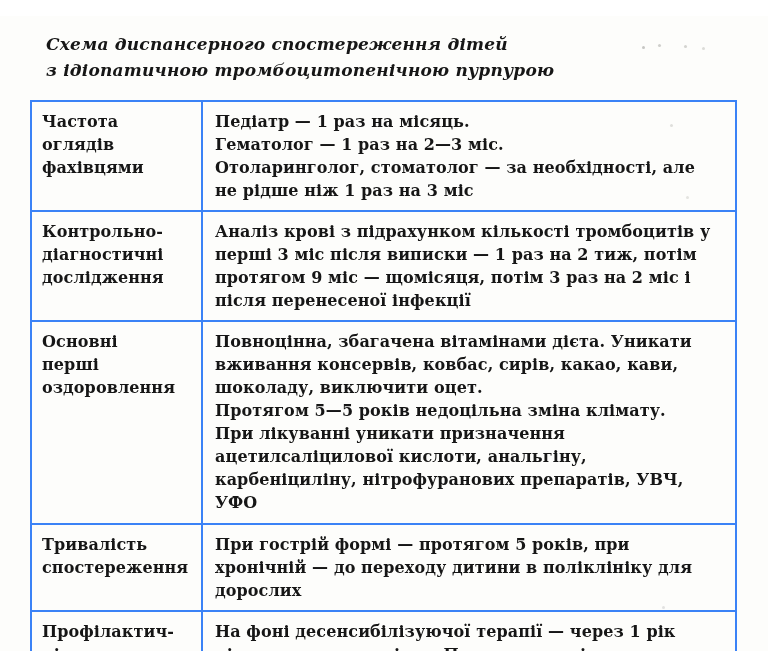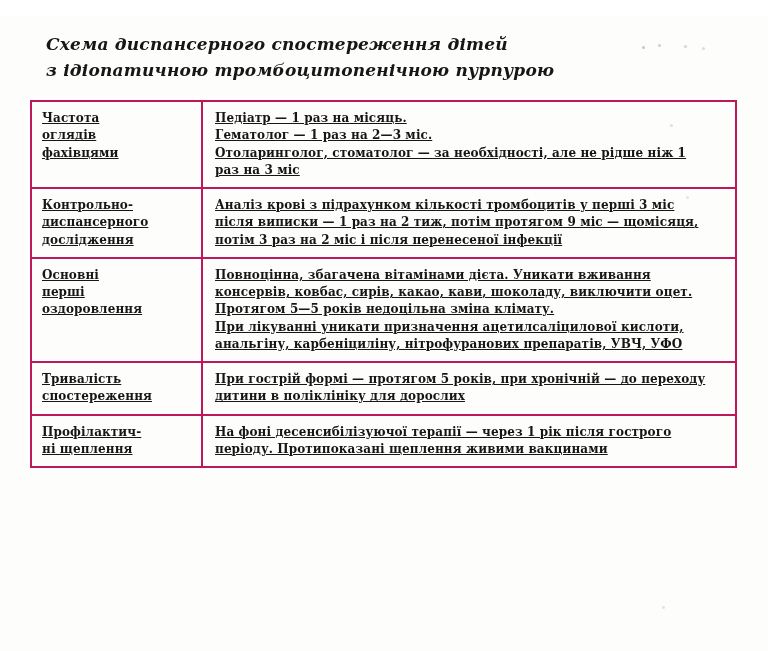--- a/index.html
+++ b/index.html
@@ -30,28 +30,27 @@
     letter-spacing: 0.2px;
   }
   table.obs-table {
     border-collapse: collapse;
     table-layout: fixed;
     width: 707px;
     margin: 17px 0 0 30px;
     background: #fdfdfb;
   }
   table.obs-table td {
-    border: 2px solid #be185d;
+    border: 2px solid #3b82f6;
     vertical-align: top;
     font-weight: 700;
-    font-size: 12px;
+    font-size: 16px;
     line-height: 1.44;
     white-space: pre-line;
     letter-spacing: 0.1px;
-    text-decoration: underline;
   }
   td.label-cell {
     width: 151px;
     padding: 8px 8px 8px 10px;
   }
   td.content-cell {
     padding: 8px 24px 8px 12px;
   }
   
   .scan-noise {
@@ -87,21 +86,21 @@
       <tr>
         <td class="label-cell">Частота
 оглядів
 фахівцями</td>
         <td class="content-cell">Педіатр — 1 раз на місяць.
 Гематолог — 1 раз на 2—3 міс.
 Отоларинголог, стоматолог — за необхідності, але не рідше ніж 1 раз на 3 міс</td>
       </tr>
       <tr>
         <td class="label-cell">Контрольно-
-диспансерного
+діагностичні
 дослідження</td>
         <td class="content-cell">Аналіз крові з підрахунком кількості тромбоцитів у перші 3 міс після виписки — 1 раз на 2 тиж, потім протягом 9 міс — щомісяця, потім 3 раз на 2 міс і після перенесеної інфекції</td>
       </tr>
       <tr>
         <td class="label-cell">Основні
 перші
 оздоровлення</td>
         <td class="content-cell">Повноцінна, збагачена вітамінами дієта. Уникати вживання консервів, ковбас, сирів, какао, кави, шоколаду, виключити оцет.
 Протягом 5—5 років недоцільна зміна клімату.
 При лікуванні уникати призначення ацетилсаліцилової кислоти, анальгіну, карбеніциліну, нітрофуранових препаратів, УВЧ, УФО</td>

